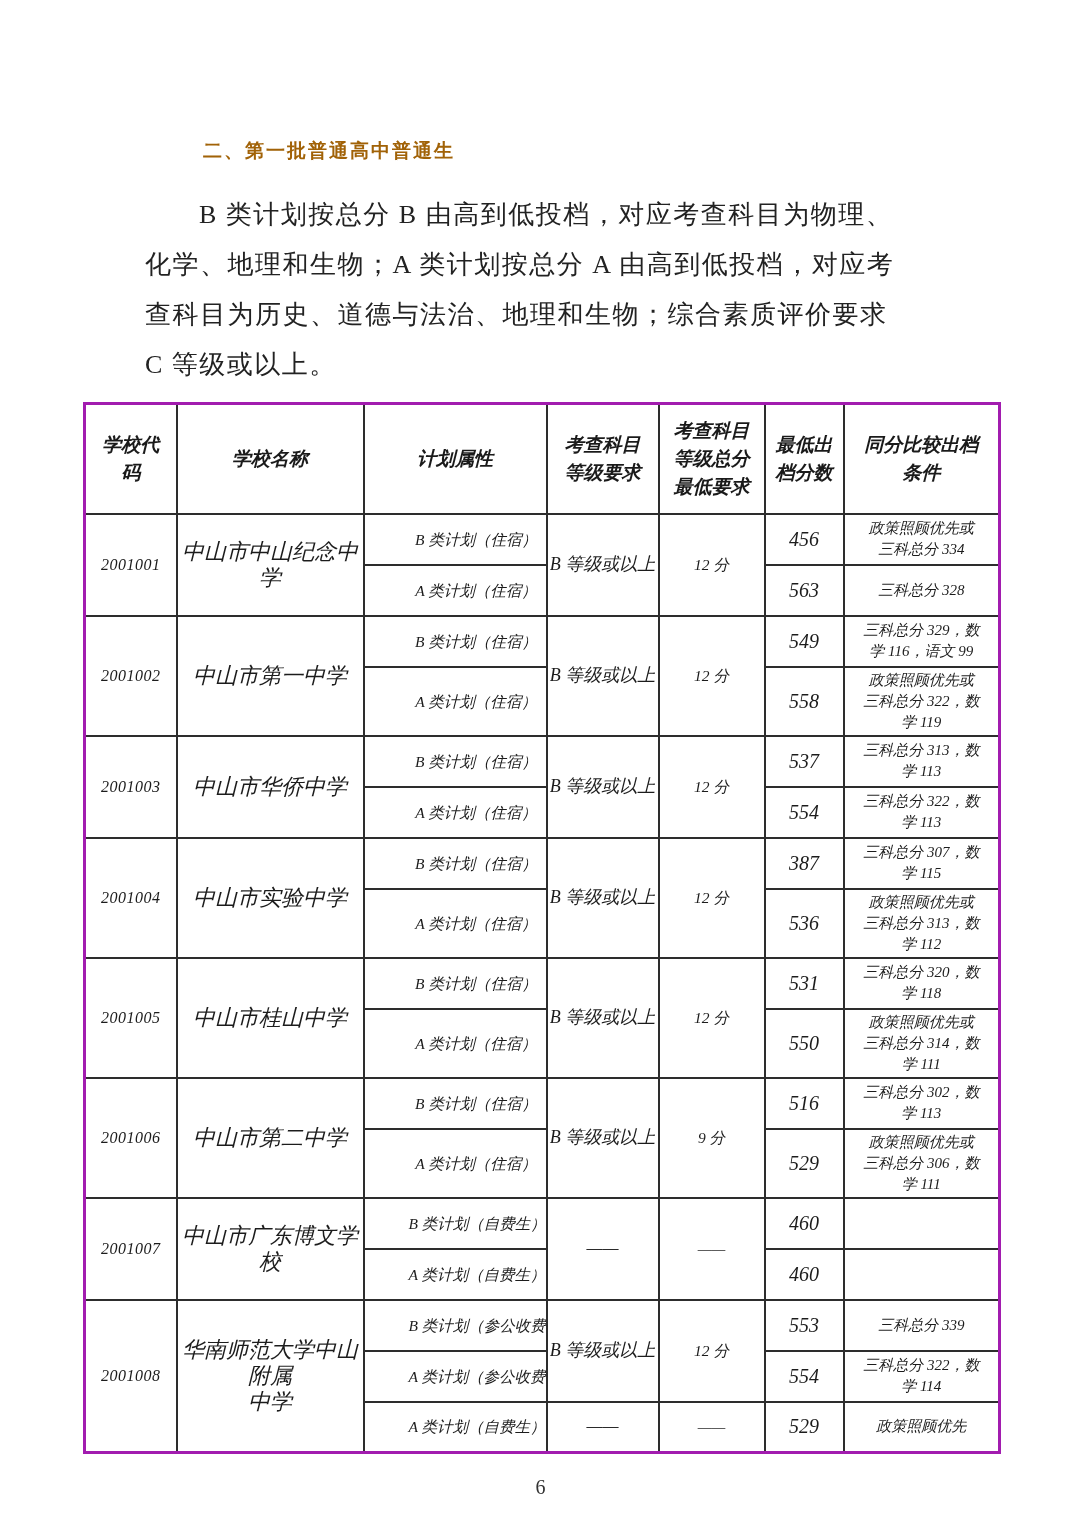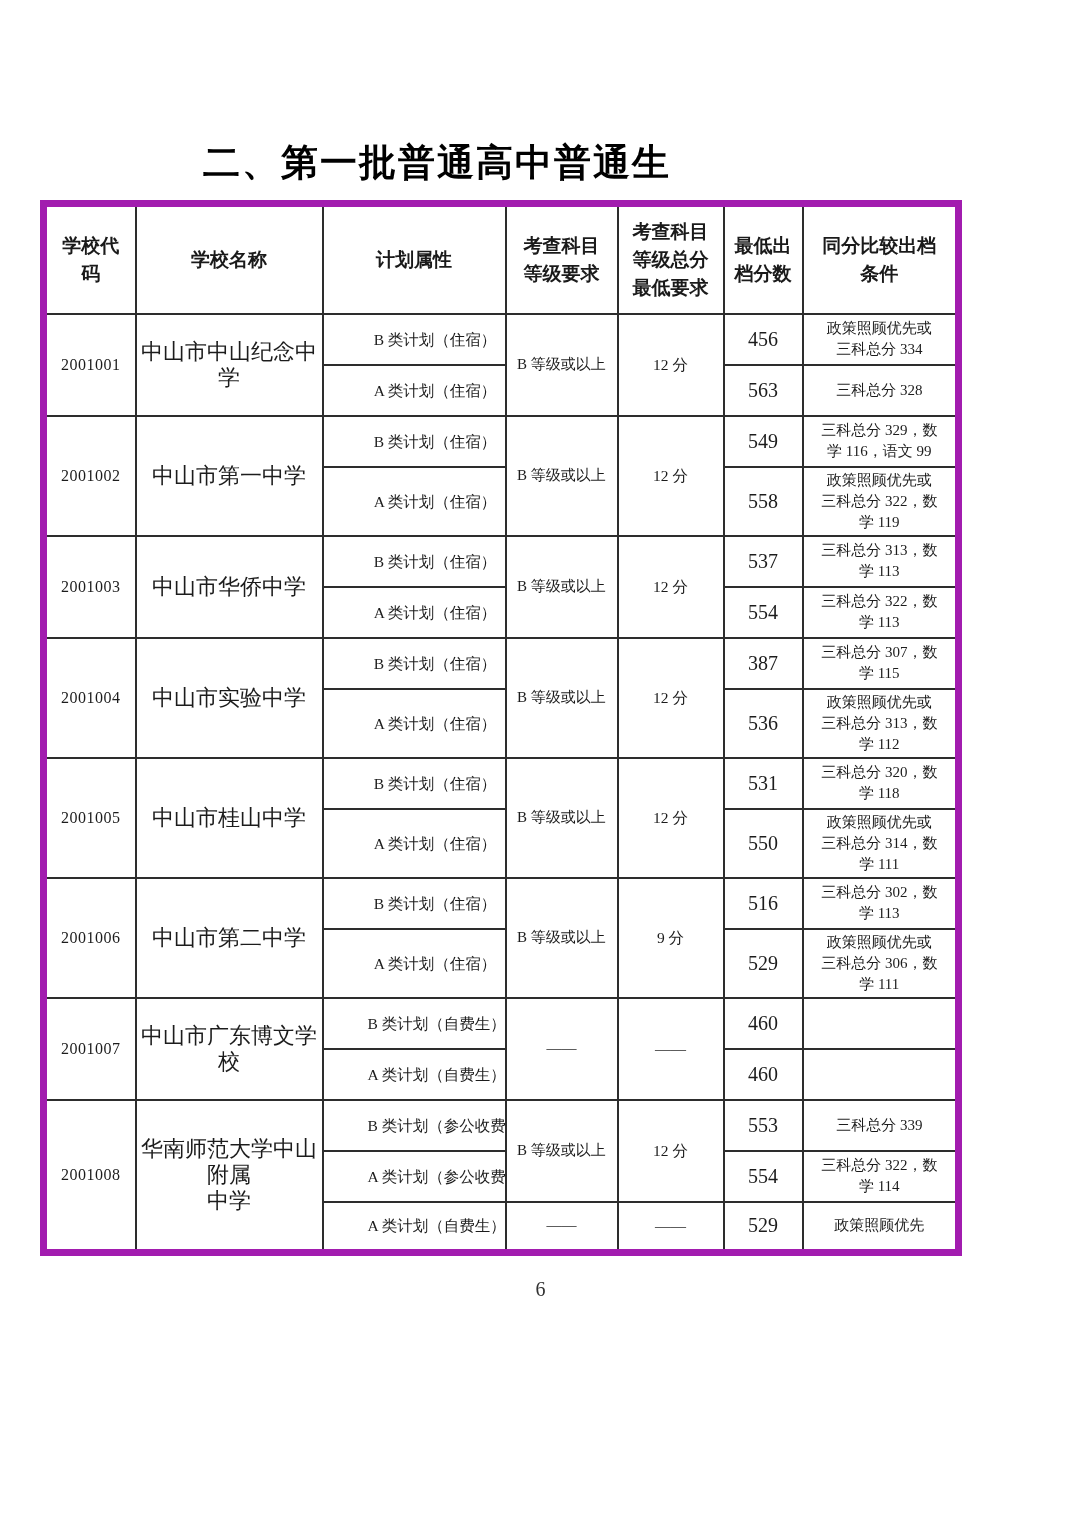--- a/index.html
+++ b/index.html
@@ -10,42 +10,43 @@
     font-family: "Liberation Serif", "DejaVu Serif", serif;
     overflow: hidden;
   }
   .page { position: relative; width: 1080px; height: 1526px; }
 
   .section-title {
     margin: 0;
     padding: 138px 12px 0 203px;
     font-family: "Liberation Sans", "DejaVu Sans", sans-serif;
     font-weight: 700;
-    font-size: 37px;
+    font-size: 19px;
     letter-spacing: 2px;
-    color: #000000;
+    color: #a16207;
   }
 
   .intro {
     margin: 26px 0 0 145px;
     width: 795px;
     font-size: 26px;
     line-height: 50px;
     letter-spacing: 1.5px;
     white-space: pre-line;
     text-indent: 54px;
     color: #222;
   }
 
   table.score-table {
-    margin: 12px 0 0 40px;
+    margin: 12px 0 0 83px;
     width: 915px;
     border-collapse: collapse;
     table-layout: fixed;
-    border: 7px solid #a21caf;
+    border: 3px solid #a21caf;
+    font-style: italic;
   }
   .score-table th, .score-table td {
     border: 2px solid #2d2d2d;
     text-align: center;
     vertical-align: middle;
     white-space: pre-line;
     padding: 2px;
     overflow: hidden;
   }
   .score-table thead tr { height: 110px; }
@@ -54,40 +55,44 @@
     font-weight: 600;
     font-size: 19px;
     line-height: 28px;
     color: #1a1a1a;
   }
   .score-table tbody tr { height: 51px; }
   .score-table td { font-size: 15px; line-height: 21px; }
   td.cell-code   { font-size: 16px; letter-spacing: 0.5px; }
   td.cell-name   { font-size: 22px; line-height: 26px; }
   td.cell-plan   { font-size: 15.5px; white-space: nowrap; padding-left: 44px; }
-  td.cell-grade  { font-size: 15px; white-space: nowrap; }
+  td.cell-grade  { font-size: 18px; white-space: nowrap; }
   td.cell-points { font-size: 15.5px; white-space: nowrap; }
   td.cell-score  { font-size: 20px; }
   td.cell-cond   { font-size: 15px; line-height: 21px; }
 
   .page-number {
     margin: 22px 0 0 83px;
     width: 915px;
     text-align: center;
     font-size: 20px;
     color: #333;
   }
 </style>
 </head>
 <body>
 
 <div class="page">
 
   <h2 class="section-title">二、第一批普通高中普通生</h2>
 
+  <div class="intro">B 类计划按总分 B 由高到低投档，对应考查科目为物理、
+化学、地理和生物；A 类计划按总分 A 由高到低投档，对应考
+查科目为历史、道德与法治、地理和生物；综合素质评价要求
+C 等级或以上。</div>
 
   <table class="score-table">
     <colgroup>
       <col style="width:92px">
       <col style="width:187px">
       <col style="width:183px">
       <col style="width:112px">
       <col style="width:106px">
       <col style="width:79px">
       <col style="width:156px">

